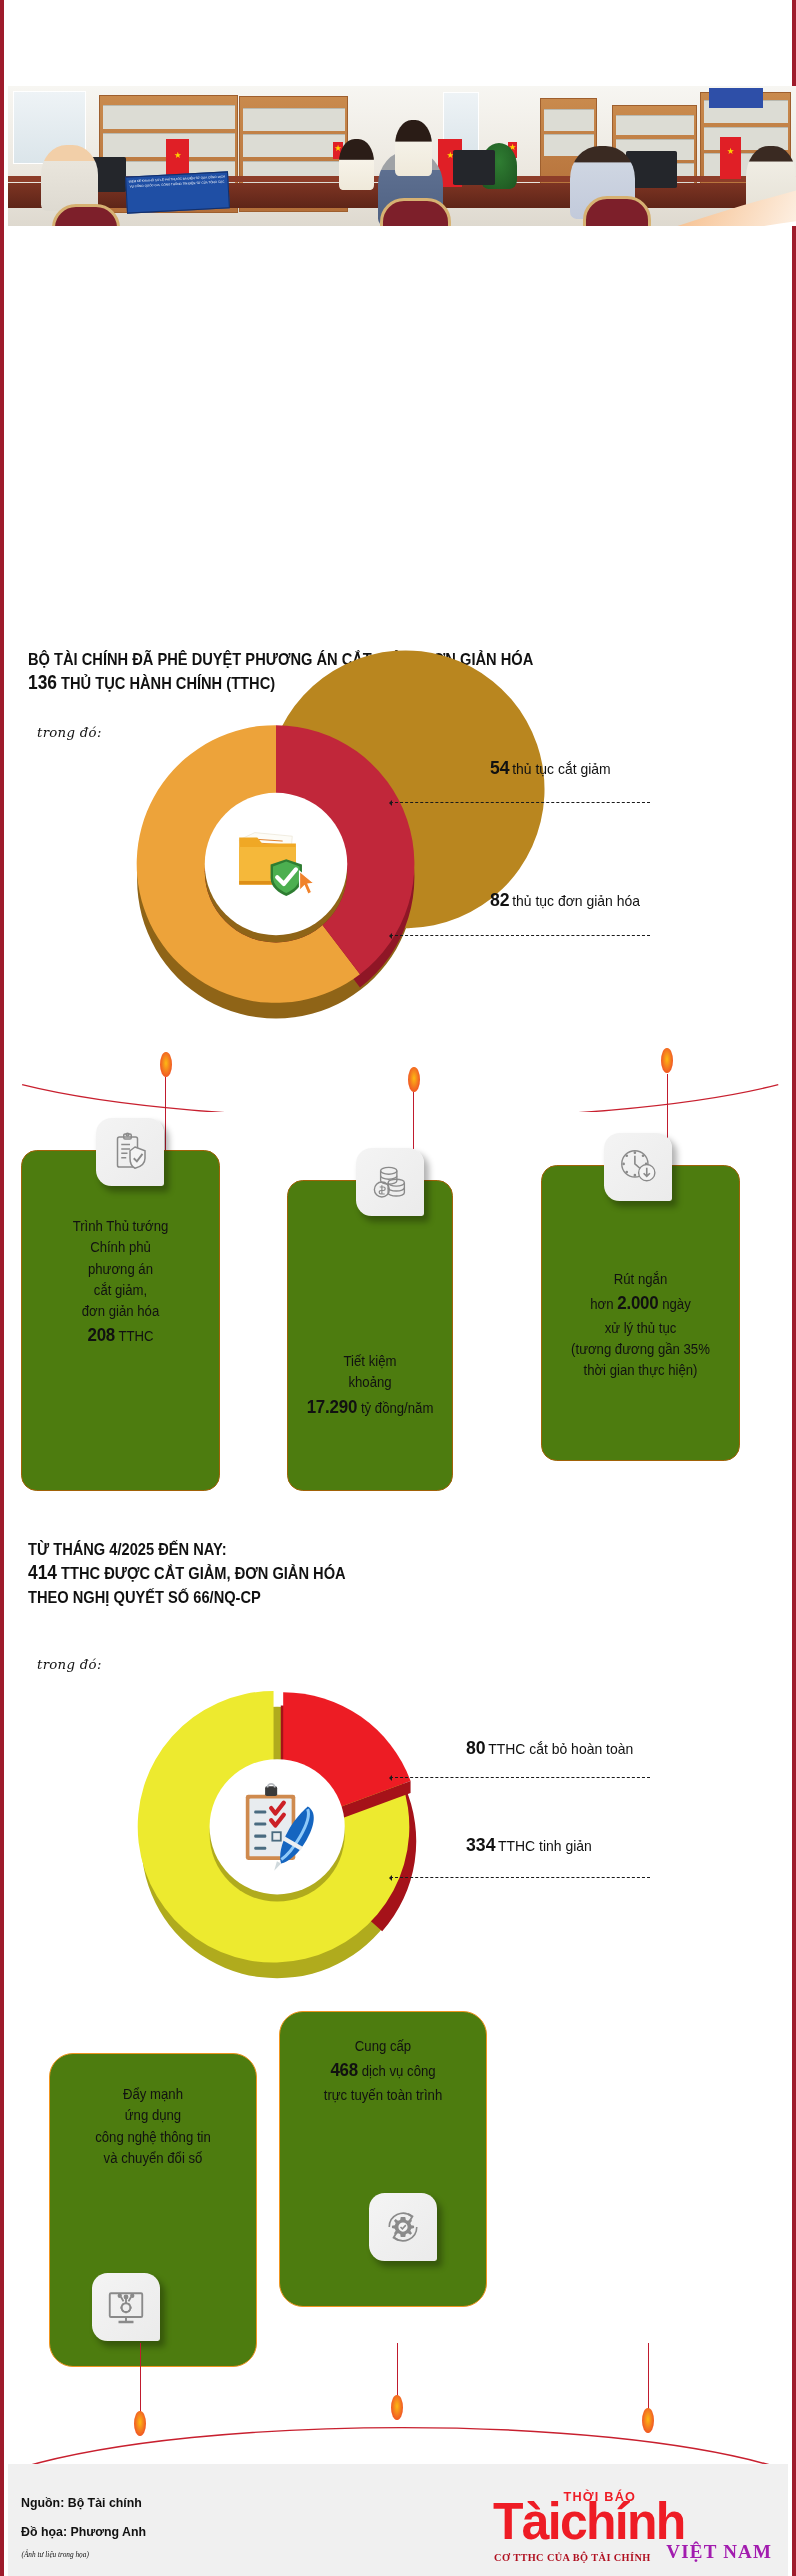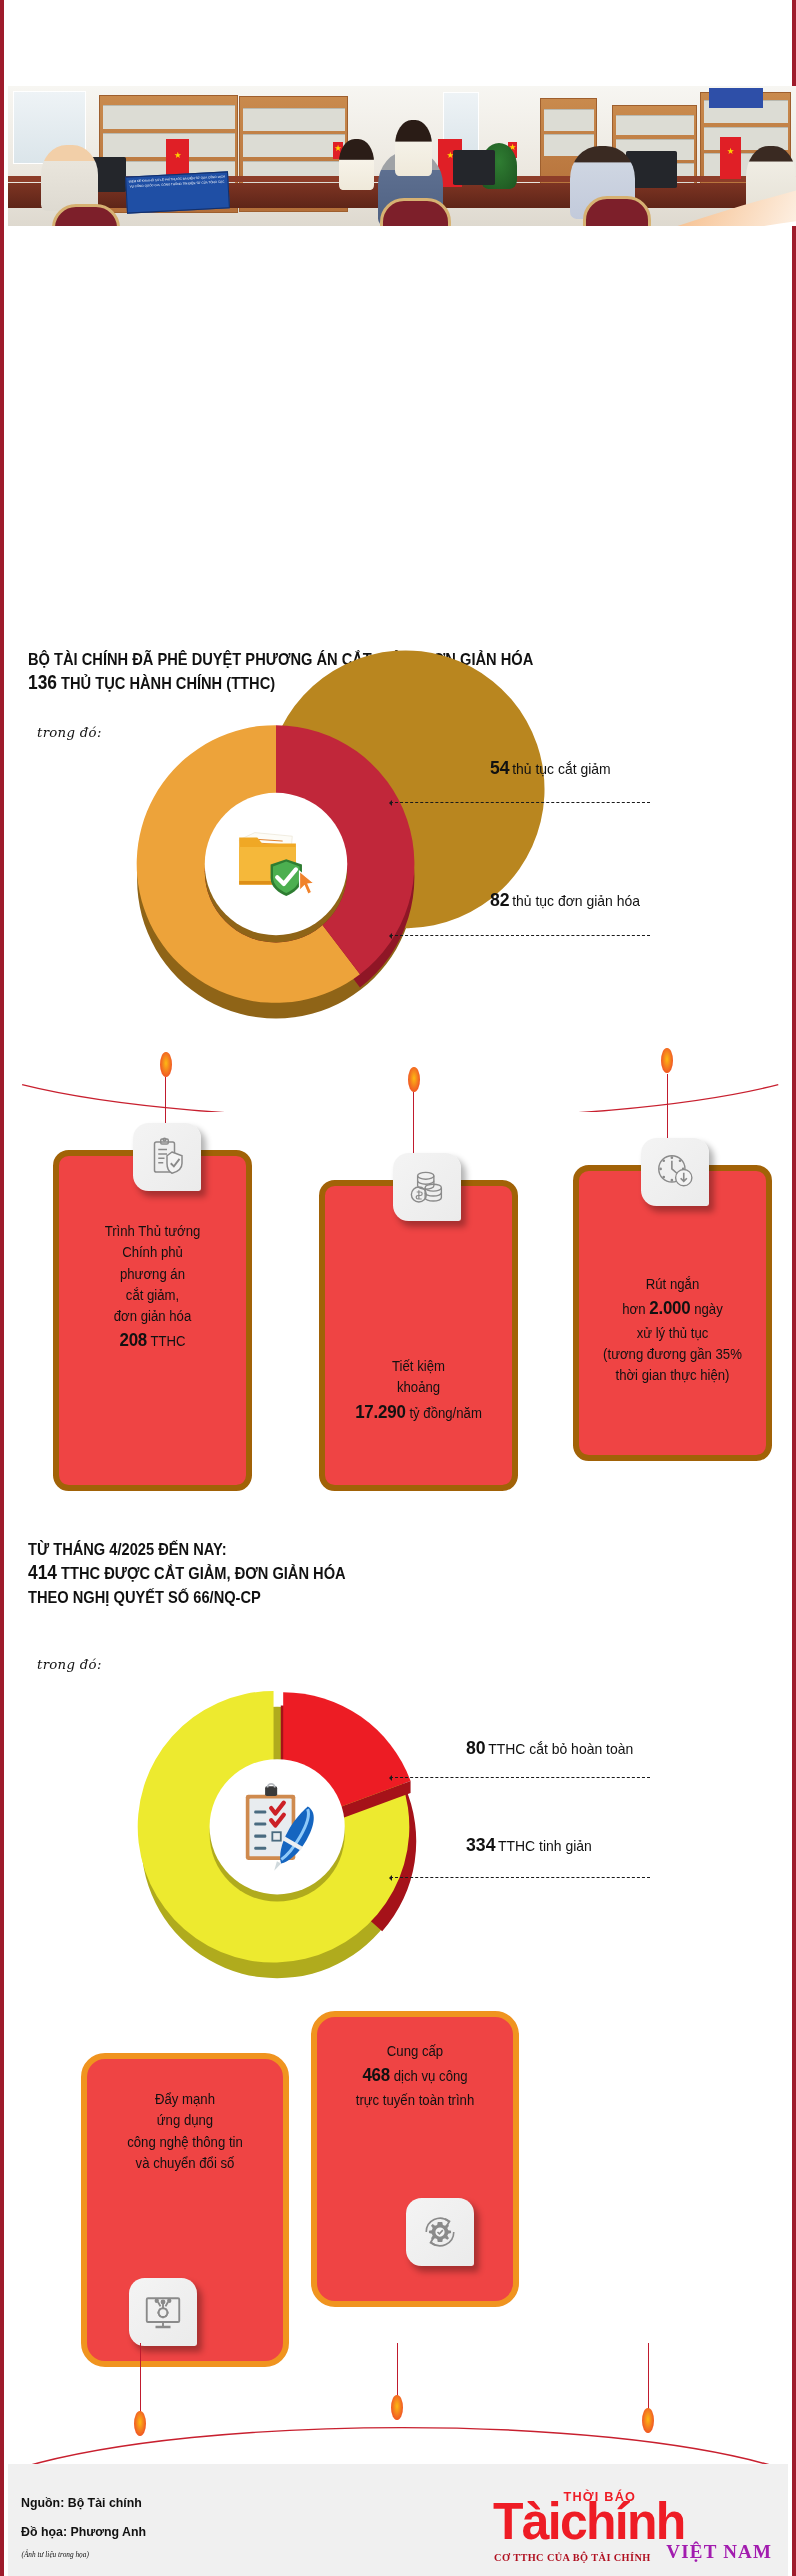--- a/index.html
+++ b/index.html
@@ -110,24 +110,23 @@
     content:""; position:absolute; left:-0.6px; top:-3px;
     border:3px solid transparent; border-right-color:#1a1a1a; border-left:none;
   }
 
   
   .arc { position:absolute; left:0; width:796px; pointer-events:none; }
 
   
   .card {
     position:absolute;
-    border:6px solid #a16207;
+    border:1px solid #a16207;
     border-radius:15.7px;
-    background:#ef4444;
-    margin-left:32px;
+    background:#4d7c0f;
   }
   .card.orange { border-color:#f0941f; border-radius:24px; }
 
   .card-text {
     position:absolute; left:0; right:0;
     text-align:center;
     font-family:"Liberation Sans Narrow","Liberation Sans", sans-serif;
     color:#111; font-size:14px; line-height:1.52;
     transform:scaleX(.94);
   }
@@ -340,21 +339,21 @@
       <div>Trình Thủ tướng</div>
       <div>Chính phủ</div>
       <div>phương án</div>
       <div>cắt giảm,</div>
       <div>đơn giản hóa</div>
       <div><b>208</b>
         <span>TTHC</span></div>
     </div>
   </div>
 
-  <div class="card" style="left:283px;top:1180px;width:199px;height:311px;padding-left:29px;">
+  <div class="card" style="left:283px;top:1180px;width:166px;height:311px;padding-left:29px;">
     <div class="icon-tile" style="left:68px;top:-33px;">
       <svg viewBox="0 0 64 64" fill="none" stroke="#8a8a8a" stroke-width="2.2">
         <ellipse cx="30" cy="14" rx="13" ry="5.5"></ellipse>
         <path d="M17 14 v8 a13 5.5 0 0 0 26 0 v-8"></path>
         <path d="M17 22 v8 a13 5.5 0 0 0 26 0 v-8"></path>
         <ellipse cx="42" cy="33" rx="13" ry="5.5"></ellipse>
         <path d="M29 33 v8 a13 5.5 0 0 0 26 0 v-8"></path>
         <path d="M29 41 v8 a13 5.5 0 0 0 26 0 v-8"></path>
         <circle cx="19" cy="44" r="12"></circle>
         <path d="M19 37 v14 M15.5 40 h6 a2.8 2.8 0 0 1 0 5.6 h-4 a2.8 2.8 0 0 0 0 5.6 h6" stroke-width="1.9"></path>

